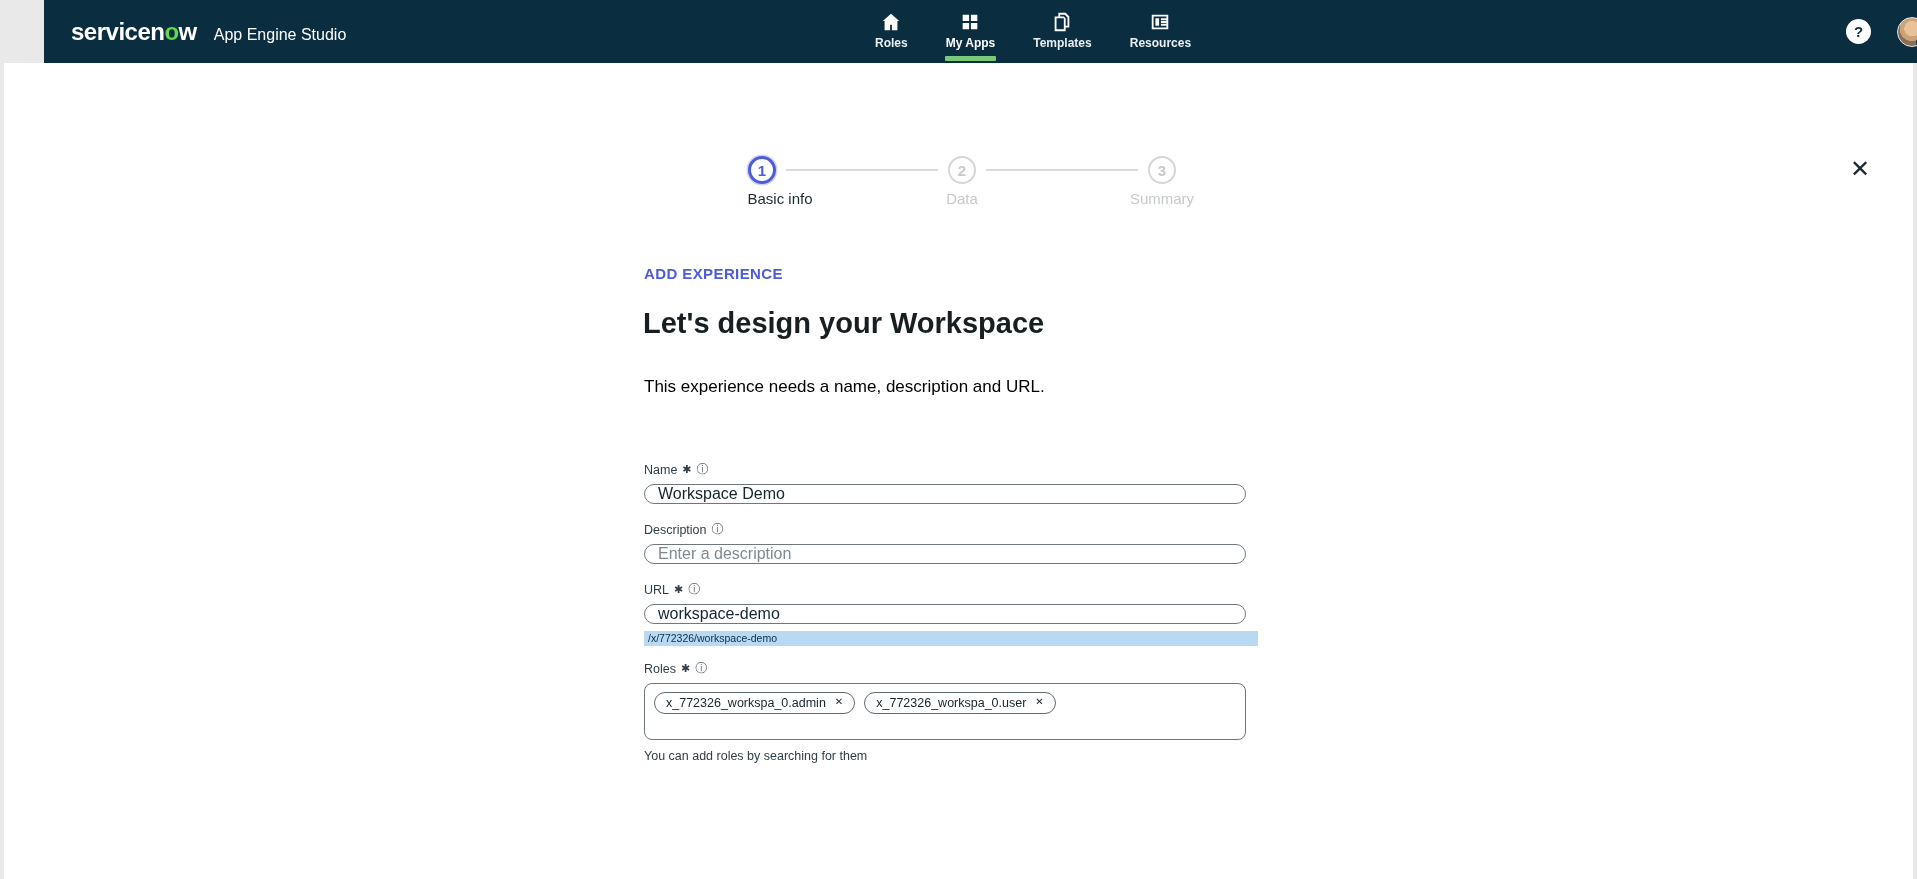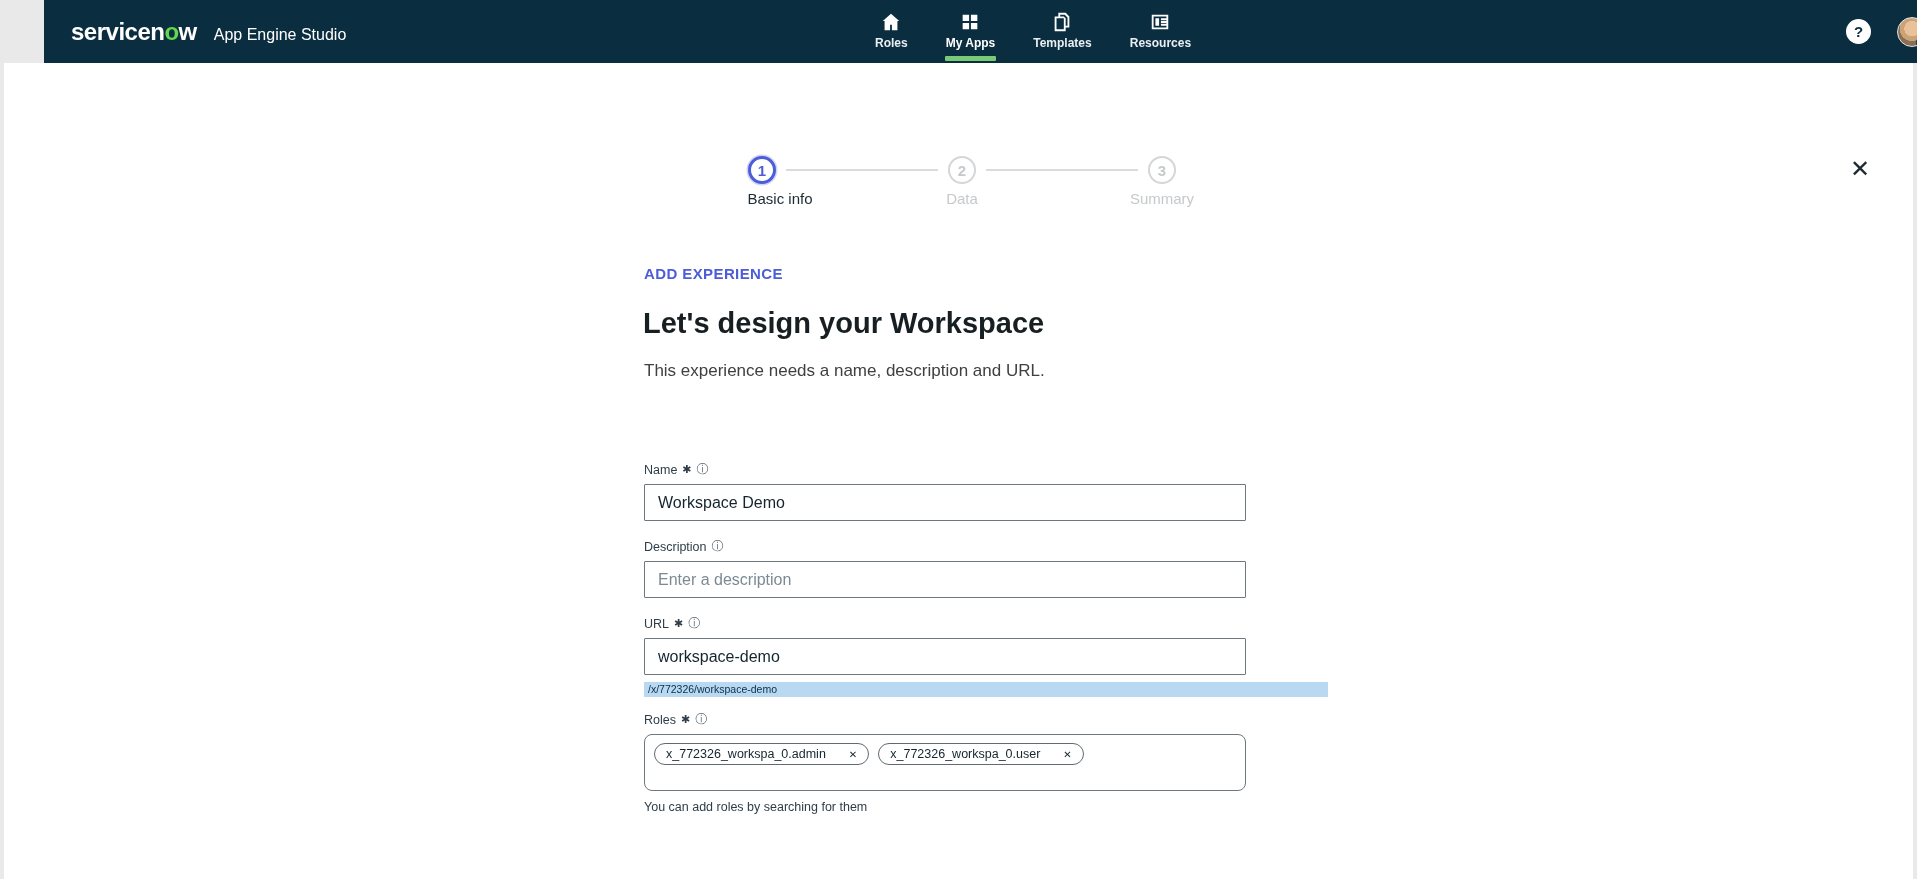--- a/index.html
+++ b/index.html
@@ -100,50 +100,50 @@
   
   .eyebrow {
     position:absolute; left:640px; top:202px;
     color:#4d5cd9; font-size:15px; font-weight:bold; letter-spacing:0.4px;
   }
   .page-title {
     position:absolute; left:639px; top:244px;
     color:#181f22; font-size:29px; font-weight:bold;
   }
   .page-subtitle {
-    position:absolute; left:640px; top:298px;
-    color:#404040; font-size:17px;text-align:center;
+    position:absolute; left:640px; top:314px;
+    color:#000000; font-size:17px;text-align:center;
   }
 
   .form { position:absolute; left:640px; top:398px; width:602px; }
   .field-label {
     display:flex; align-items:center; gap:5px;
     font-size:12.5px; color:#2e3d48; margin-bottom:6px;
   }
   .req-mark { color:#2e3d48; font-size:11px; }
   .info-icon { color:#5f6a72; font-size:12px; }
   .text-input {
-    width:602px; height:37px; border:1px solid #6e777e; border-radius:1px;
+    width:602px; height:20px; border:1px solid #6e777e; border-radius:12px;
     padding:0 13px; font-family:"Liberation Sans", sans-serif;
     font-size:16px; color:#14252e; background:#ffffff; outline:none;
   }
   .text-input::placeholder { color:#7c8a93; }
   .field-gap { height:17px; }
   .url-preview {
-    width:684px; height:15px; margin-top:7px; background:#b9d8f2;
+    width:614px; height:15px; margin-top:7px; background:#b9d8f2;
     color:#0a2f47; font-size:10.5px; line-height:15px; padding-left:4px;
     white-space:nowrap; overflow:hidden;
   }
   .roles-box {
     width:602px; height:57px; border:1px solid #6e777e; border-radius:8px;
     background:#ffffff; padding:8px 9px; display:flex; align-items:flex-start; gap:9px;
     cursor:text;
   }
   .chip {
-    display:inline-flex; align-items:center; gap:23px;
+    display:inline-flex; align-items:flex-start; gap:9px;
     border:1px solid #5f6a72; border-radius:12px; background:#ffffff;
     padding:3px 11px; font-size:12.5px; color:#14252e; white-space:nowrap;
     cursor:default;
   }
   .chip .chip-x { font-size:10px; color:#14252e; cursor:pointer; }
   .helper-text { margin-top:9px; font-size:12.5px; color:#2e3d48; }
 </style>
 </head>
 <body>
 

